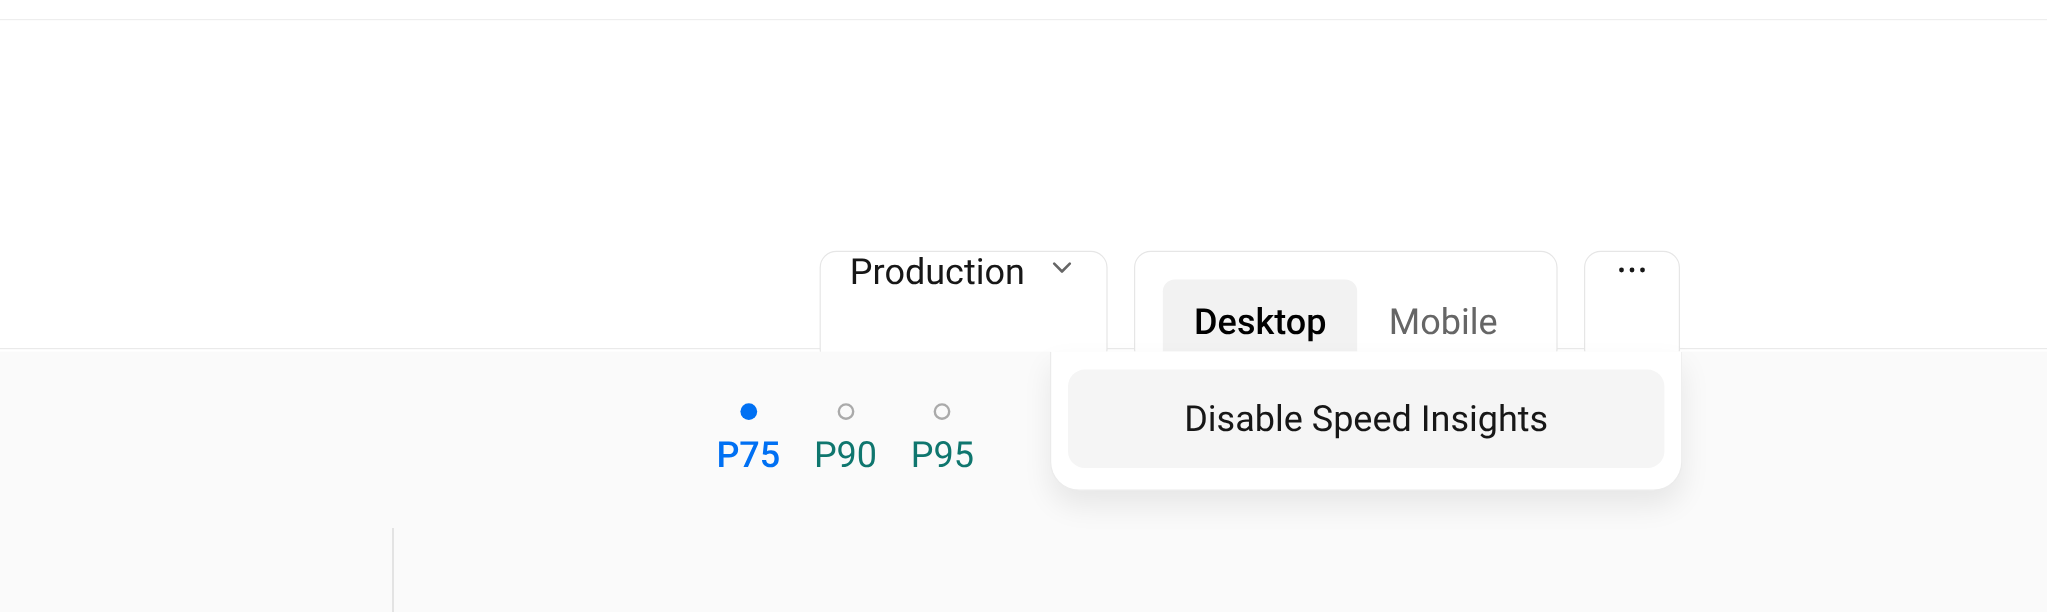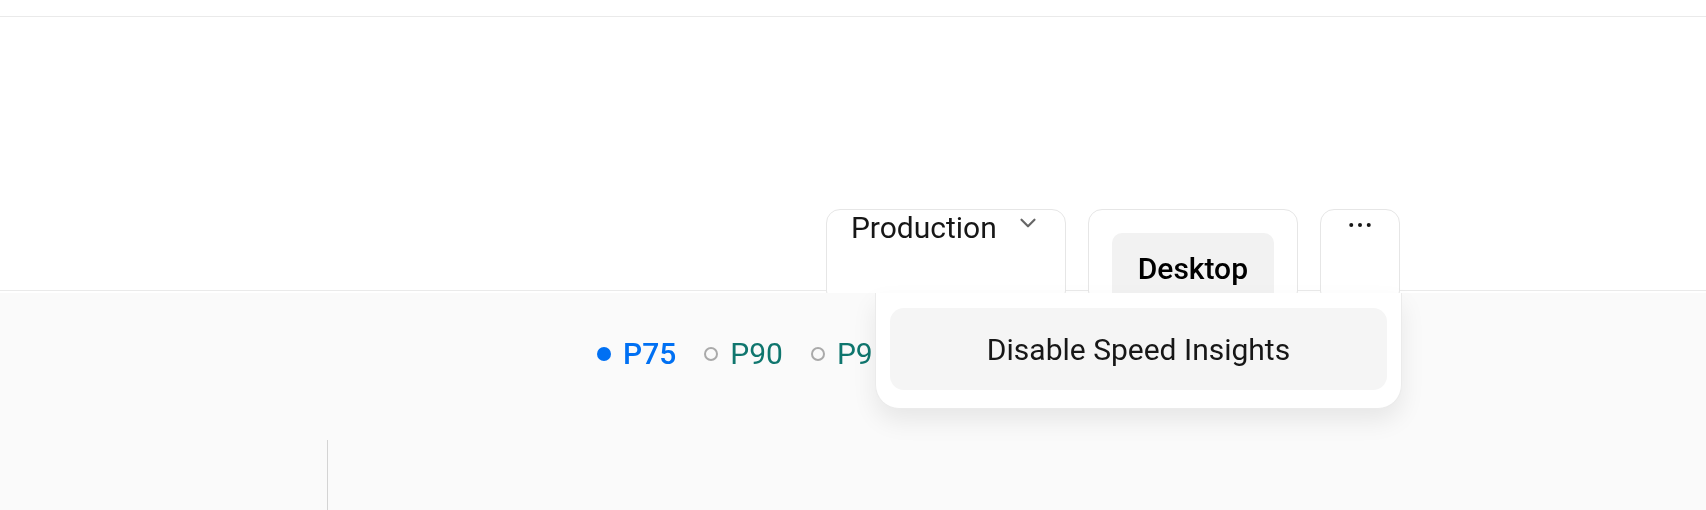--- a/index.html
+++ b/index.html
@@ -117,20 +117,21 @@
     align-items: center;
     gap: 28px;
     font-size: 30px;
   }
 
   .p-item {
     display: flex;
     align-items: center;
     gap: 12px;
     cursor: pointer;
+    flex-direction: column;
   }
   .p-dot {
     width: 14px;
     height: 14px;
     border-radius: 50%;
     flex: 0 0 14px;
   }
   .p-dot.filled {
     background: #0070f3;
   }
@@ -189,20 +190,23 @@
       <span class="chevron-icon">
         <svg width="26" height="26" viewBox="0 0 24 24" fill="none" stroke="#666" stroke-width="2" stroke-linecap="round" stroke-linejoin="round">
             <polyline points="6 9 12 15 18 9"></polyline>
           </svg>
       </span>
     </div>
 
     <div class="ctrl device-toggle">
       <button class="device-btn active">
         <span>Desktop</span>
+      </button>
+      <button class="device-btn inactive">
+        <span>Mobile</span>
       </button>
     </div>
 
     <div class="ctrl more-btn">
       <span>
         <svg width="30" height="30" viewBox="0 0 24 24" fill="#171717">
             <circle cx="5" cy="12" r="1.6"></circle>
             <circle cx="12" cy="12" r="1.6"></circle>
             <circle cx="19" cy="12" r="1.6"></circle>
           </svg>

